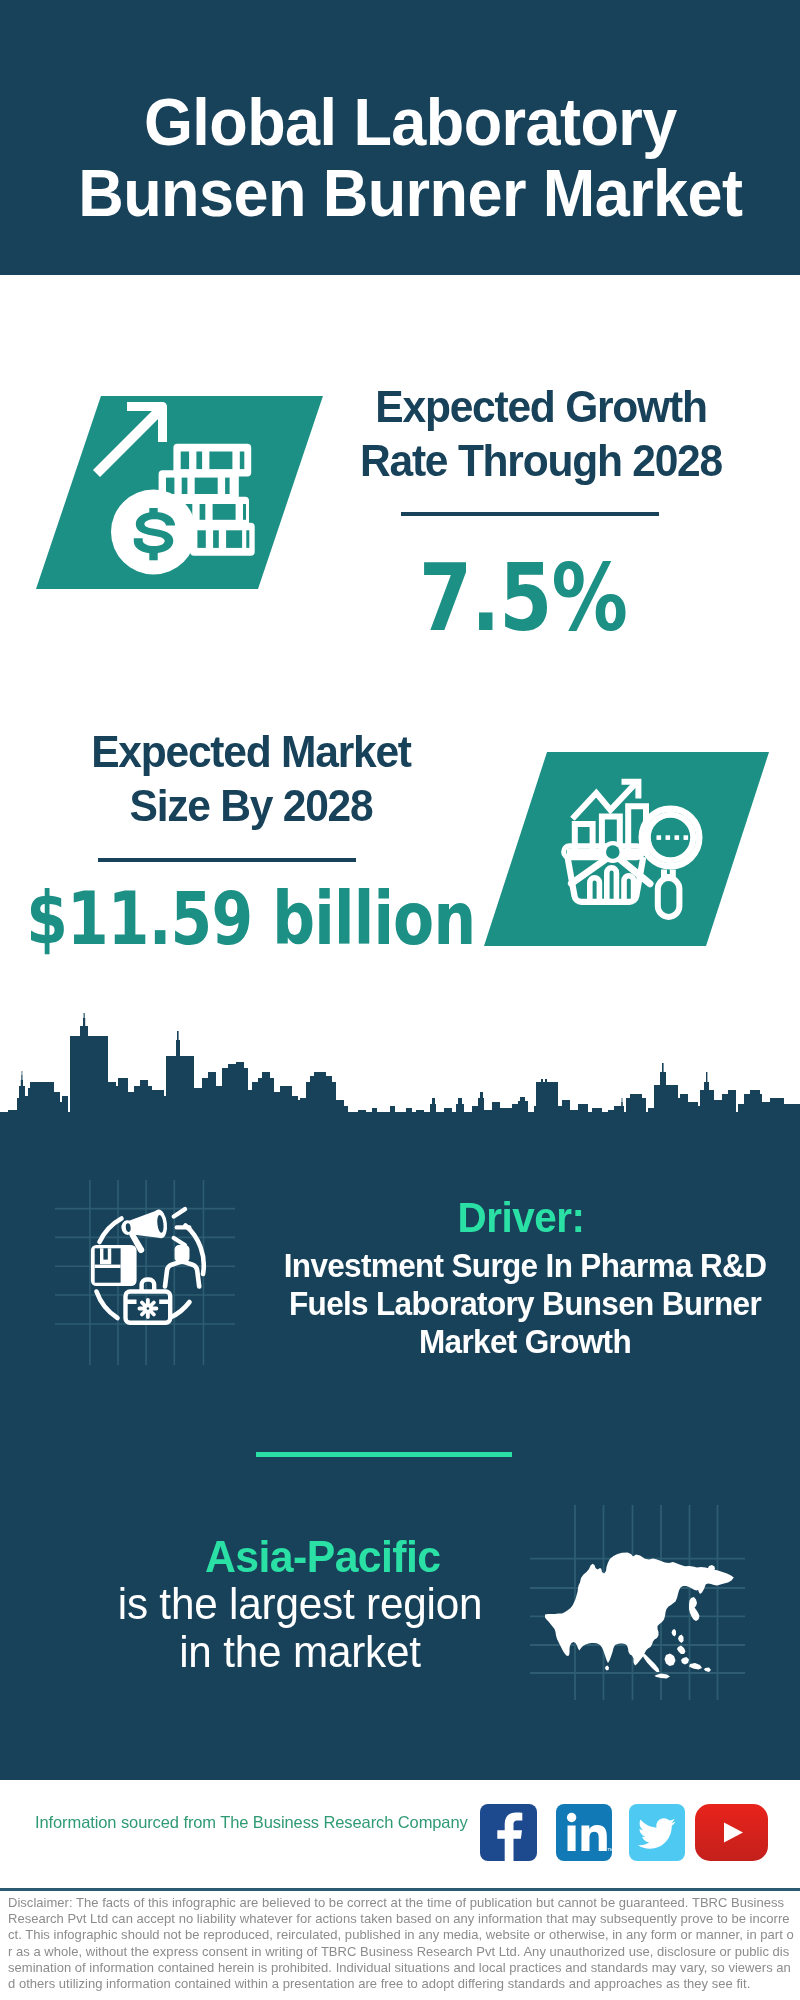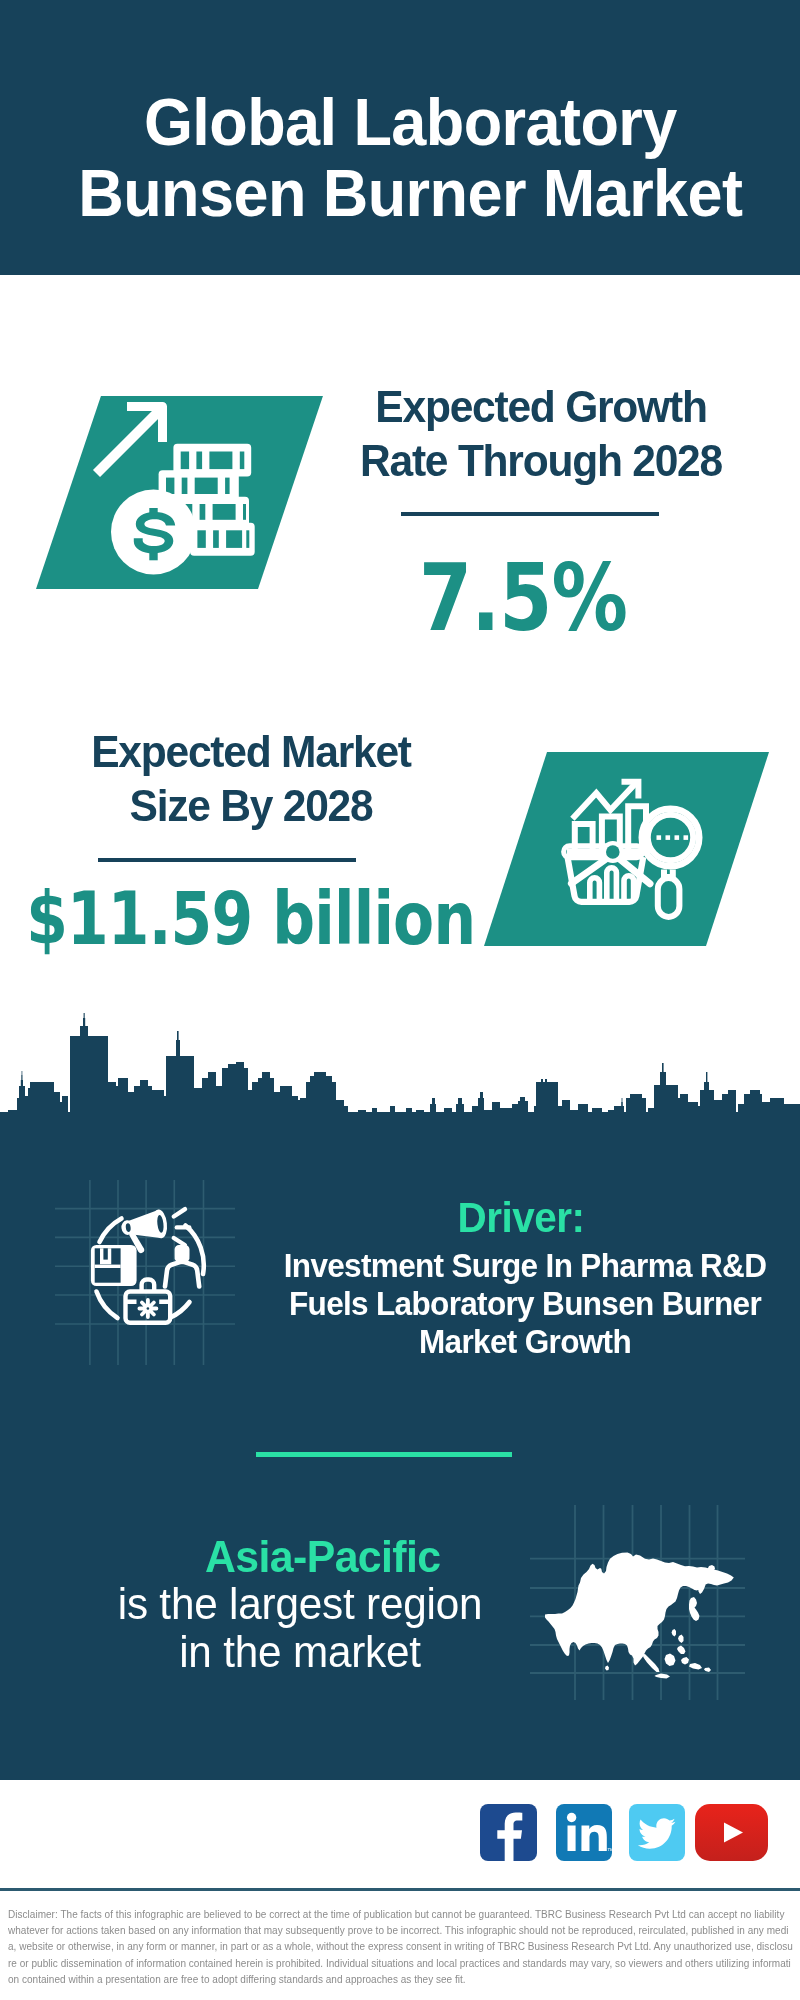--- a/index.html
+++ b/index.html
@@ -60,21 +60,21 @@
     font-family:"Liberation Sans",sans-serif;font-size:16.5px;line-height:17px;letter-spacing:-0.1px;}
   #source-text div{margin-bottom:4px;}
   #social{position:absolute;left:478px;top:1804px;width:292px;height:58px;}
   .social-badge{position:absolute;top:0;height:57px;border-radius:8px;}
   #fb-badge{left:2px;width:57px;background:#1d4a8f;}
   #li-badge{left:78px;width:56px;background:#1179b5;}
   #tw-badge{left:151px;width:56px;background:#4ecaf2;}
   #yt-badge{left:217px;width:73px;border-radius:15px;background:linear-gradient(180deg,#e8231b 0%,#c4201c 100%);}
   #footer-rule{position:absolute;left:0;top:1888px;width:800px;height:3px;background:#2c5a70;}
   #disclaimer{position:absolute;left:8px;top:1895px;width:786px;color:#8c8c8c;
-    font-family:"Liberation Sans",sans-serif;font-size:10px;line-height:16.2px;text-align:left;letter-spacing:0.03px;word-break:break-all;margin-top:12px;}
+    font-family:"Liberation Sans",sans-serif;font-size:13px;line-height:16.2px;text-align:left;letter-spacing:0.03px;word-break:break-all;}
 </style>
 </head>
 <body>
 
 <div class="page">
 
   <div class="para" id="s1-para"></div>
   <svg id="s1-icon" viewBox="80 390 190 180">
     <g fill="none" stroke="#ffffff" stroke-width="10" stroke-linecap="butt">
 
@@ -268,20 +268,21 @@
   </div>
   <svg id="region-map" viewBox="530 1505 215 195">
     <g stroke="#2e5c70" stroke-width="1.8" fill="none">
       <path d="M575 1505 v195 M603.5 1505 v195 M632.5 1505 v195 M661 1505 v195 M689.5 1505 v195 M717.5 1505 v195"></path>
       <path d="M530 1558.7 h215 M530 1588 h215 M530 1616.3 h215 M530 1645 h215 M530 1673 h215"></path>
     </g>
     <path fill="#ffffff" d="M580.0 1582.5L581.0 1578.0L583.5 1574.5L586.5 1572.0L589.0 1569.0L590.5 1565.5L592.5 1563.8L594.5 1565.0L595.5 1568.0L597.5 1569.5L600.0 1568.0L601.3 1568.8L602.0 1572.0L604.0 1573.5L606.0 1571.0L606.5 1567.0L608.0 1562.5L610.0 1558.8L613.5 1556.0L617.5 1554.0L622.0 1552.8L627.5 1552.5L631.0 1554.0L633.0 1556.5L636.0 1554.5L640.0 1555.5L645.0 1558.8L649.0 1559.5L653.0 1558.5L657.0 1559.5L661.0 1561.0L665.0 1562.5L669.0 1563.0L673.0 1562.0L677.0 1563.5L681.0 1565.0L685.0 1566.3L689.0 1566.0L693.0 1566.5L697.0 1567.5L701.0 1567.0L705.5 1567.5L710.0 1568.8L714.0 1569.5L718.0 1570.5L722.5 1572.0L727.0 1573.5L731.0 1575.5L733.8 1577.5L731.5 1580.5L728.0 1582.5L724.0 1583.5L720.5 1584.5L717.0 1585.5L714.0 1585.0L711.0 1584.0L708.0 1583.5L705.5 1584.5L703.0 1586.5L701.5 1588.5L699.5 1589.0L697.0 1590.5L694.5 1590.0L692.0 1588.5L689.0 1587.0L686.0 1586.0L683.0 1586.0L680.5 1587.5L679.0 1590.5L678.0 1594.0L677.0 1598.0L675.5 1601.5L673.5 1603.0L671.0 1605.0L668.5 1606.5L666.5 1609.0L665.5 1612.5L665.0 1616.0L664.0 1619.5L662.0 1622.0L659.5 1624.0L657.5 1626.0L657.5 1629.0L658.5 1632.0L658.5 1635.5L657.0 1638.0L654.5 1639.5L653.0 1641.5L652.0 1644.5L650.5 1647.0L648.0 1648.5L646.0 1650.5L644.5 1653.5L643.0 1656.5L641.0 1659.0L639.0 1661.5L637.0 1664.0L635.0 1665.5L633.5 1662.5L633.5 1658.5L632.0 1655.5L630.0 1654.5L628.5 1652.0L628.0 1648.5L627.0 1645.5L625.0 1644.0L622.5 1643.5L620.0 1643.5L617.5 1644.0L615.0 1645.0L613.5 1648.0L612.5 1652.0L611.0 1656.5L609.5 1660.5L608.0 1663.0L606.5 1660.0L605.0 1655.5L603.5 1651.0L602.0 1647.5L600.0 1645.0L597.5 1643.5L594.5 1643.0L591.5 1643.0L588.5 1643.5L585.5 1644.5L583.0 1646.0L581.0 1648.0L579.5 1650.5L578.0 1648.5L577.0 1645.5L575.5 1643.0L573.5 1642.0L571.5 1643.0L570.0 1645.5L569.5 1649.0L569.5 1652.5L569.0 1655.5L567.0 1656.0L565.0 1654.0L563.0 1651.0L561.5 1648.0L560.0 1645.0L558.5 1642.0L557.0 1639.0L556.0 1635.5L555.5 1632.0L554.5 1629.0L552.5 1626.5L550.5 1624.0L548.5 1621.5L546.5 1619.5L545.0 1617.5L545.0 1614.5L548.0 1614.0L551.5 1614.0L555.0 1614.0L558.5 1613.5L562.0 1613.5L565.0 1612.0L568.0 1610.0L570.5 1608.0L572.5 1605.5L574.0 1602.5L575.5 1599.0L576.5 1595.5L577.5 1592.0L578.0 1588.5L578.5 1585.5L580.0 1582.5ZM691.0 1598.0L694.0 1597.0L696.0 1599.5L697.0 1603.0L696.0 1606.0L694.5 1607.5L696.0 1609.5L698.0 1612.5L699.5 1616.0L698.5 1619.5L696.0 1621.0L693.5 1619.5L691.5 1616.5L690.0 1613.0L689.0 1609.0L689.0 1604.5L689.5 1600.5L691.0 1598.0ZM700.0 1577.5L703.0 1575.5L705.0 1577.5L706.0 1581.0L705.5 1585.0L704.0 1589.0L702.0 1592.5L700.0 1594.0L698.5 1591.5L698.0 1587.5L698.0 1583.0L698.5 1579.5L700.0 1577.5ZM709.0 1566.0L712.0 1565.0L714.5 1566.5L715.0 1569.0L713.0 1570.5L710.0 1570.0L708.0 1568.0L709.0 1566.0ZM672.5 1630.0L674.5 1629.0L676.0 1631.0L676.0 1634.5L674.5 1636.5L672.5 1635.0L671.5 1632.5L672.5 1630.0ZM679.0 1636.0L681.5 1634.5L683.5 1637.0L683.5 1641.0L681.5 1643.0L679.0 1641.0L678.0 1638.5L679.0 1636.0ZM678.0 1647.0L681.0 1645.5L684.0 1648.0L685.5 1651.5L684.0 1654.0L681.0 1654.0L678.5 1651.5L677.0 1649.0L678.0 1647.0ZM645.0 1654.0L650.0 1659.0L655.0 1664.0L658.5 1668.5L659.5 1672.0L656.5 1672.0L652.0 1668.0L647.0 1662.5L643.5 1657.5L643.0 1654.5L645.0 1654.0ZM656.0 1675.0L661.0 1673.5L667.0 1674.5L670.0 1676.5L666.5 1678.5L661.0 1678.0L656.5 1677.0L654.5 1676.0L656.0 1675.0ZM666.0 1655.0L670.0 1653.5L674.0 1656.0L675.5 1660.5L673.5 1665.0L669.5 1666.0L666.0 1663.5L664.5 1659.0L666.0 1655.0ZM683.0 1658.0L686.5 1657.0L689.0 1659.5L688.0 1663.0L685.0 1664.5L682.0 1663.0L681.0 1660.0L683.0 1658.0ZM690.0 1664.0L695.0 1663.0L700.0 1665.0L702.0 1668.0L698.5 1669.5L693.0 1668.5L689.0 1666.5L690.0 1664.0ZM705.0 1668.0L709.0 1667.5L711.0 1670.0L709.0 1672.0L705.5 1671.0L704.0 1669.5L705.0 1668.0ZM605.5 1666.5L607.5 1665.5L609.0 1667.5L608.5 1670.0L606.5 1670.5L605.0 1668.5L605.5 1666.5Z"></path>
   </svg>
 
   <div id="source-text">
+    <div>Information sourced from The Business Research Company</div>
   </div>
   <div id="social">
     <div class="social-badge" id="fb-badge">
       <svg viewBox="0 0 57 57" width="57" height="57">
           <path fill="#ffffff" d="M33.5 57V34.8h7.4l1.1-8.6h-8.5v-5.5c0-2.5.7-4.2 4.3-4.2h4.5V8.8c-.8-.1-3.5-.3-6.6-.3-6.5 0-11 4-11 11.3v6.4h-7.4v8.6h7.4V57z"></path>
         </svg>
     </div>
     <div class="social-badge" id="li-badge">
       <svg viewBox="0 0 56 57" width="56" height="57">
         <path fill="#ffffff" d="M11.5 21.5h8.1V47h-8.1z"></path>

